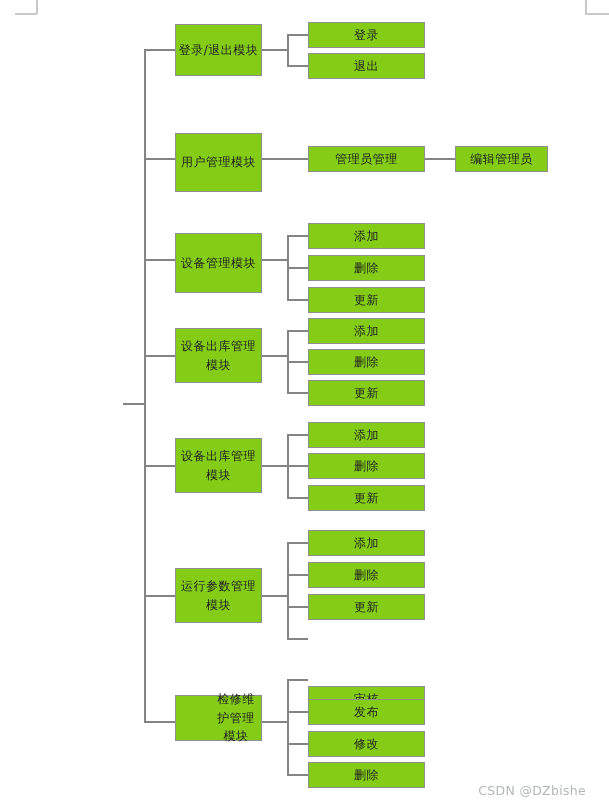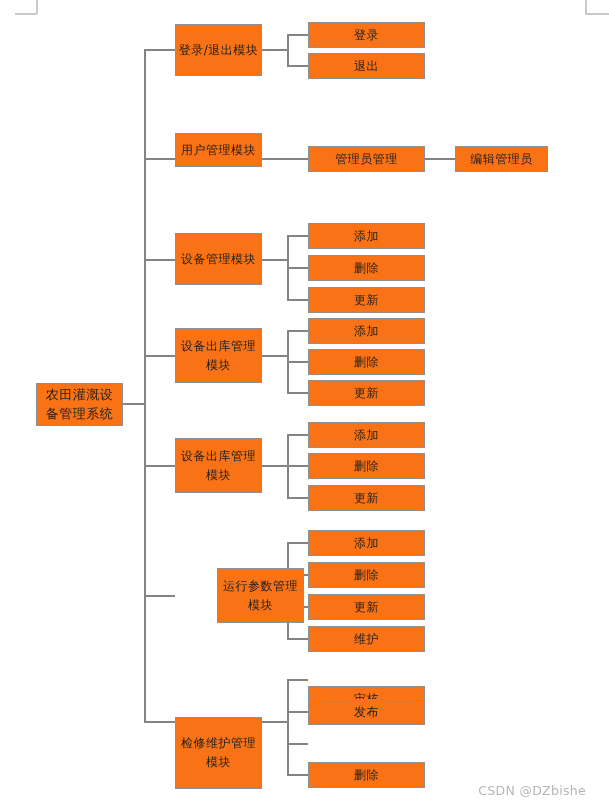--- a/index.html
+++ b/index.html
@@ -7,21 +7,21 @@
     position:relative;
     width:609px; height:808px;
     background:#ffffff;
     font-family:"DejaVu Sans","Liberation Sans",sans-serif;
     overflow:hidden;
   }
   .box {
     position:absolute;
     box-sizing:border-box;
     border:1.5px solid #8f8f8f;
-    background:#f97316;
+    background:#84cc16;
     display:flex;
     align-items:center;
     justify-content:center;
     text-align:center;
     color:#1f1f1f;
     font-size:12px;
     letter-spacing:0.5px;
     line-height:1.55;
   }
   .root  { left:36px;  width:87px;  font-size:13px; padding:0 6px; line-height:1.45; }
@@ -87,29 +87,28 @@
   <div class="hl" style="left:287px; top:574px; width:21px;"></div>
   <div class="hl" style="left:287px; top:606px; width:21px;"></div>
   <div class="hl" style="left:287px; top:638px; width:21px;"></div>
   <div class="hl" style="left:287px; top:679px; width:21px;"></div>
   <div class="hl" style="left:287px; top:711px; width:21px;"></div>
   <div class="hl" style="left:287px; top:743px; width:21px;"></div>
   <div class="hl" style="left:287px; top:774px; width:21px;"></div>
 
   <div class="hl" style="left:425px; top:158px; width:30px;"></div>
 
-  <div class="box root" style="top:383px; height:43px;">农田灌溉设备管理系统</div>
 
   <div class="box mod" style="top:24px;  height:52px;">登录/退出模块</div>
-  <div class="box mod" style="top:133px; height:34px;">用户管理模块</div>
-  <div class="box mod" style="top:233px; height:52px;">设备管理模块</div>
+  <div class="box mod" style="top:133px; height:59px;">用户管理模块</div>
+  <div class="box mod" style="top:233px; height:60px;">设备管理模块</div>
   <div class="box mod" style="top:328px; height:55px;">设备出库管理模块</div>
   <div class="box mod" style="top:438px; height:55px;">设备出库管理模块</div>
-  <div class="box mod" style="top:568px; height:55px;margin-left:42px;">运行参数管理模块</div>
-  <div class="box mod" style="top:717px; height:72px;">检修维护管理模块</div>
+  <div class="box mod" style="top:568px; height:55px;">运行参数管理模块</div>
+  <div class="box mod" style="top:695px; height:46px;padding-left:36px;">检修维护管理模块</div>
 
   <div class="box child" style="top:22px;">登录</div>
   <div class="box child" style="top:146px;">管理员管理</div>
 
   <div class="box child" style="top:53px;">退出</div>
   <div class="box gchild" style="top:146px;">编辑管理员</div>
 
   <div class="box child" style="top:223px;">添加</div>
   <div class="box child" style="top:255px;">删除</div>
   <div class="box child" style="top:287px;">更新</div>
@@ -118,21 +117,21 @@
   <div class="box child" style="top:349px;">删除</div>
   <div class="box child" style="top:380px;">更新</div>
 
   <div class="box child" style="top:422px;">添加</div>
   <div class="box child" style="top:453px;">删除</div>
   <div class="box child" style="top:485px;">更新</div>
 
   <div class="box child" style="top:530px;">添加</div>
   <div class="box child" style="top:562px;">删除</div>
   <div class="box child" style="top:594px;">更新</div>
-  <div class="box child" style="top:626px;">维护</div>
 
   <div class="box child" style="top:686px;">审核</div>
   <div class="box child" style="top:699px;text-align:center;">发布</div>
+  <div class="box child" style="top:731px;">修改</div>
   <div class="box child" style="top:762px;">删除</div>
 
   <div id="watermark">CSDN @DZbishe</div>
 
 </div>
 
 </body></html>

